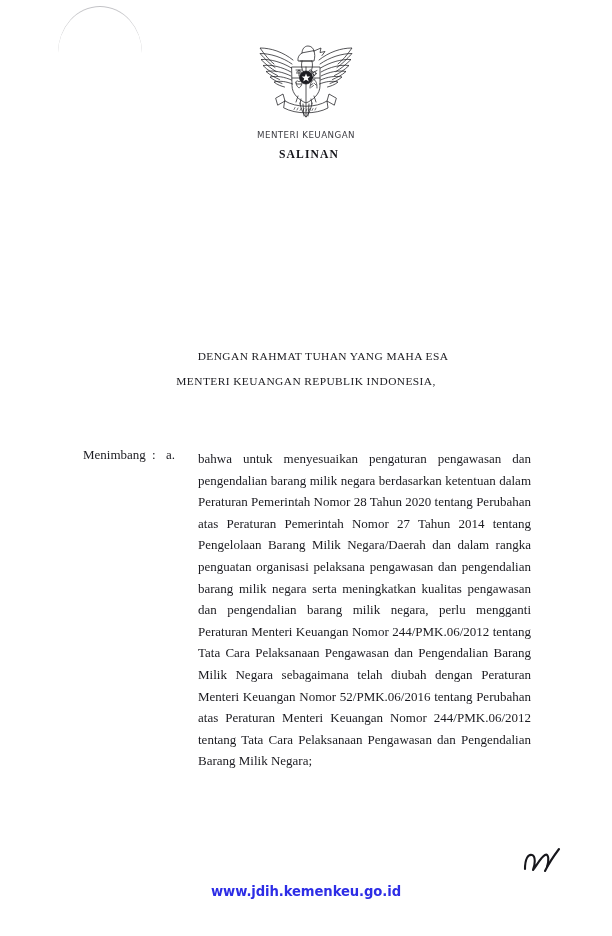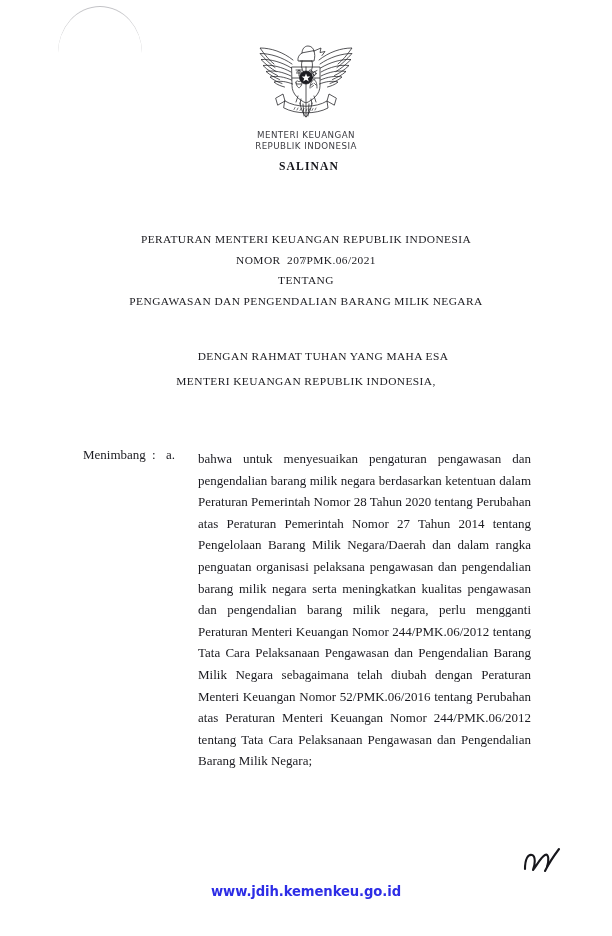--- a/index.html
+++ b/index.html
@@ -213,30 +213,23 @@
         <path d="M62 126 C84 140 124 140 146 126 L148 140 C124 153 84 153 60 140 Z"></path>
 
         <path d="M80 143 l2 -4 M86 144 l2 -4 M92 145 l2 -4 M98 145 l2 -4 M104 146 l2 -4 M110 145 l2 -4 M116 145 l2 -4 M122 144 l2 -4" stroke-width="1.2"></path>
 
         <path d="M92 130 C94 142 98 152 104 158 C110 152 114 142 116 130"></path>
         <path d="M98 132 L100 156 M104 132 L104 158 M110 132 L108 156"></path>
       </g>
     </svg>
 
     <div class="ministry-line">MENTERI KEUANGAN</div>
-    <div class="ministry-line">REPUBLIK INDONESIA</div>
     <div class="salinan">SALINAN</div>
   </div>
 
-  <div class="title-block">
-    <div class="title-line">PERATURAN MENTERI KEUANGAN REPUBLIK INDONESIA</div>
-    <div class="title-line nomor"><span>NOMOR</span>&nbsp;&nbsp;<span>207</span><span class="slash-tight">/PMK.06/2021</span></div>
-    <div class="title-line">TENTANG</div>
-    <div class="title-line">PENGAWASAN DAN PENGENDALIAN BARANG MILIK NEGARA</div>
-  </div>
 
   <div class="decree rahmat">DENGAN RAHMAT TUHAN YANG MAHA ESA</div>
   <div class="decree menteri">MENTERI KEUANGAN REPUBLIK INDONESIA,</div>
 
   <div class="considerans">
     <div class="cons-label">Menimbang</div>
     <div class="cons-colon">:</div>
     <div class="cons-letter">a.</div>
     <div class="cons-body">
       <p>bahwa untuk menyesuaikan pengaturan pengawasan dan pengendalian barang milik negara berdasarkan ketentuan dalam Peraturan Pemerintah Nomor 28 Tahun 2020 tentang Perubahan atas Peraturan Pemerintah Nomor 27 Tahun 2014 tentang Pengelolaan Barang Milik Negara/Daerah dan dalam rangka penguatan organisasi pelaksana pengawasan dan pengendalian barang milik negara serta meningkatkan kualitas pengawasan dan pengendalian barang milik negara, perlu mengganti Peraturan Menteri Keuangan Nomor 244/PMK.06/2012 tentang Tata Cara Pelaksanaan Pengawasan dan Pengendalian Barang Milik Negara sebagaimana telah diubah dengan Peraturan Menteri Keuangan Nomor 52/PMK.06/2016 tentang Perubahan atas Peraturan Menteri Keuangan Nomor 244/PMK.06/2012 tentang Tata Cara Pelaksanaan Pengawasan dan Pengendalian Barang Milik Negara;</p>

